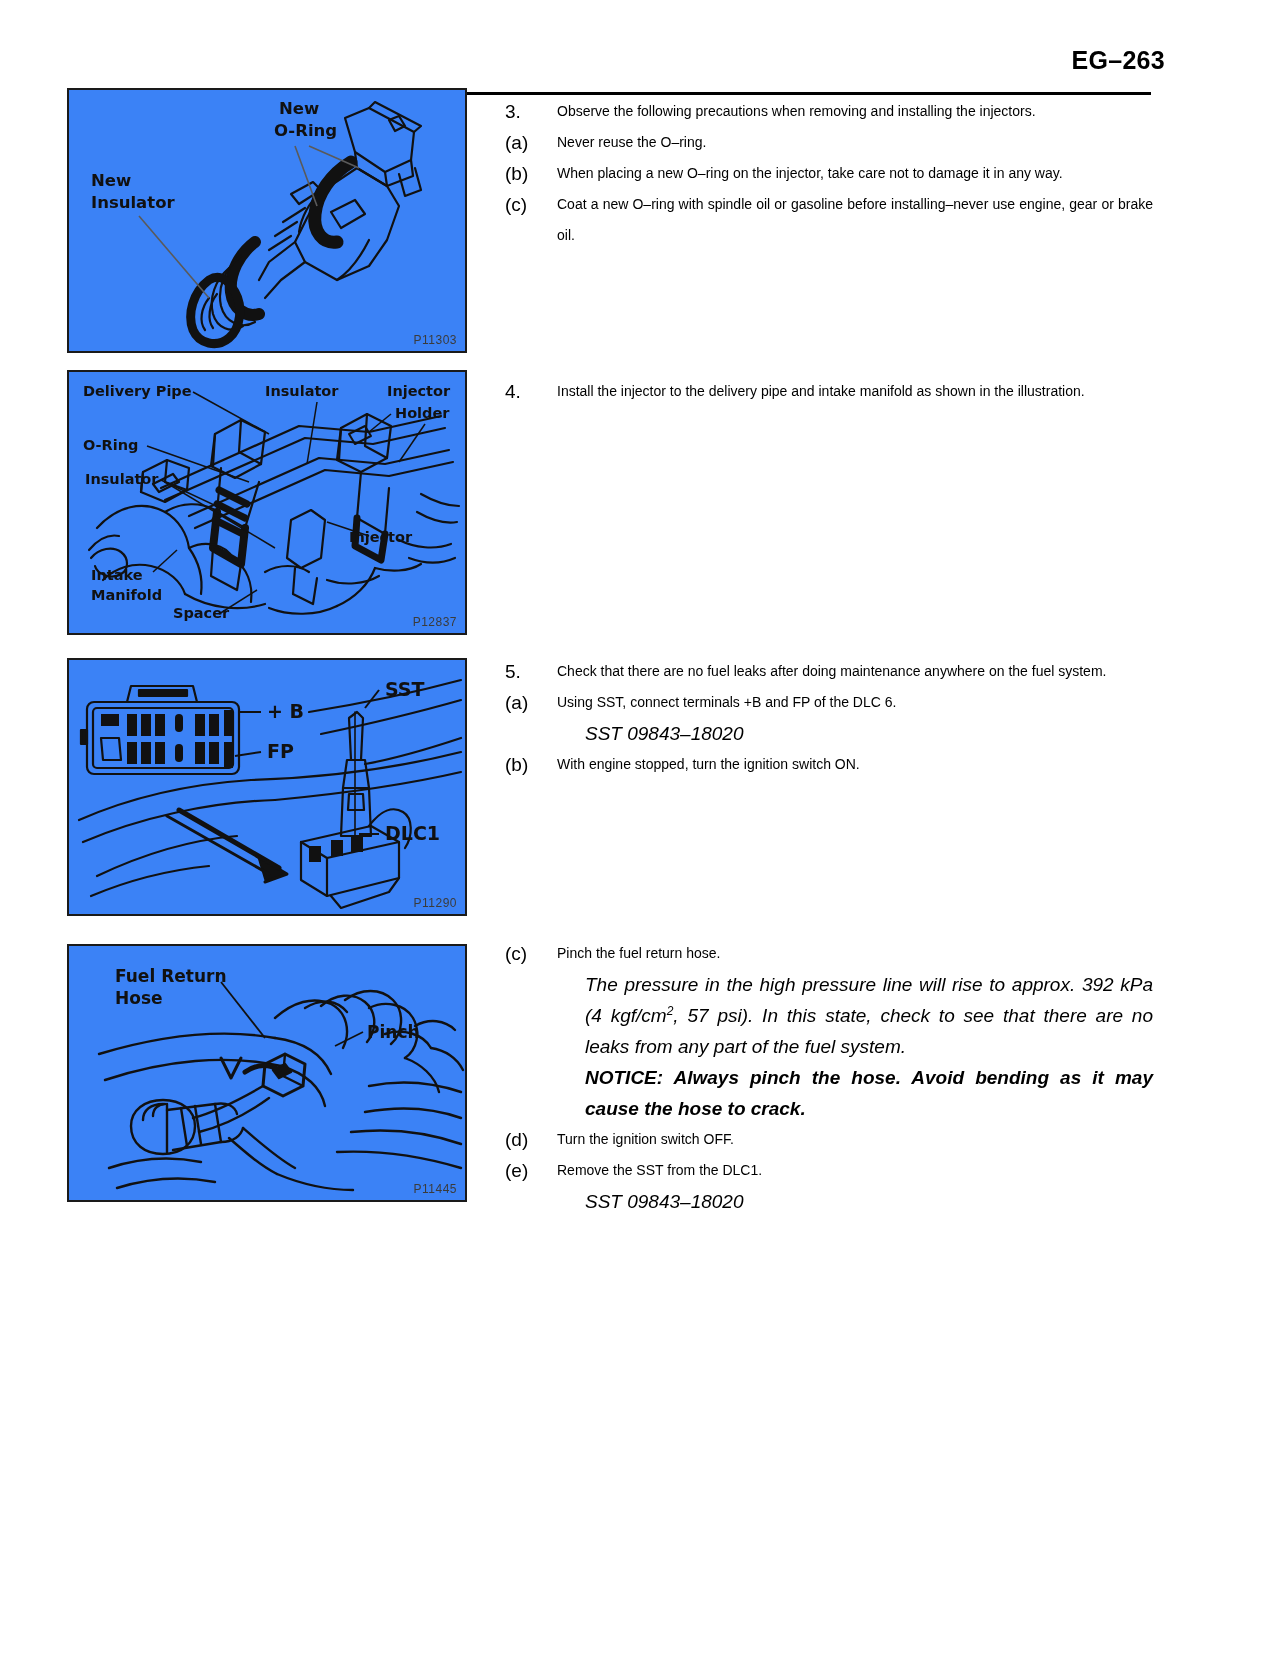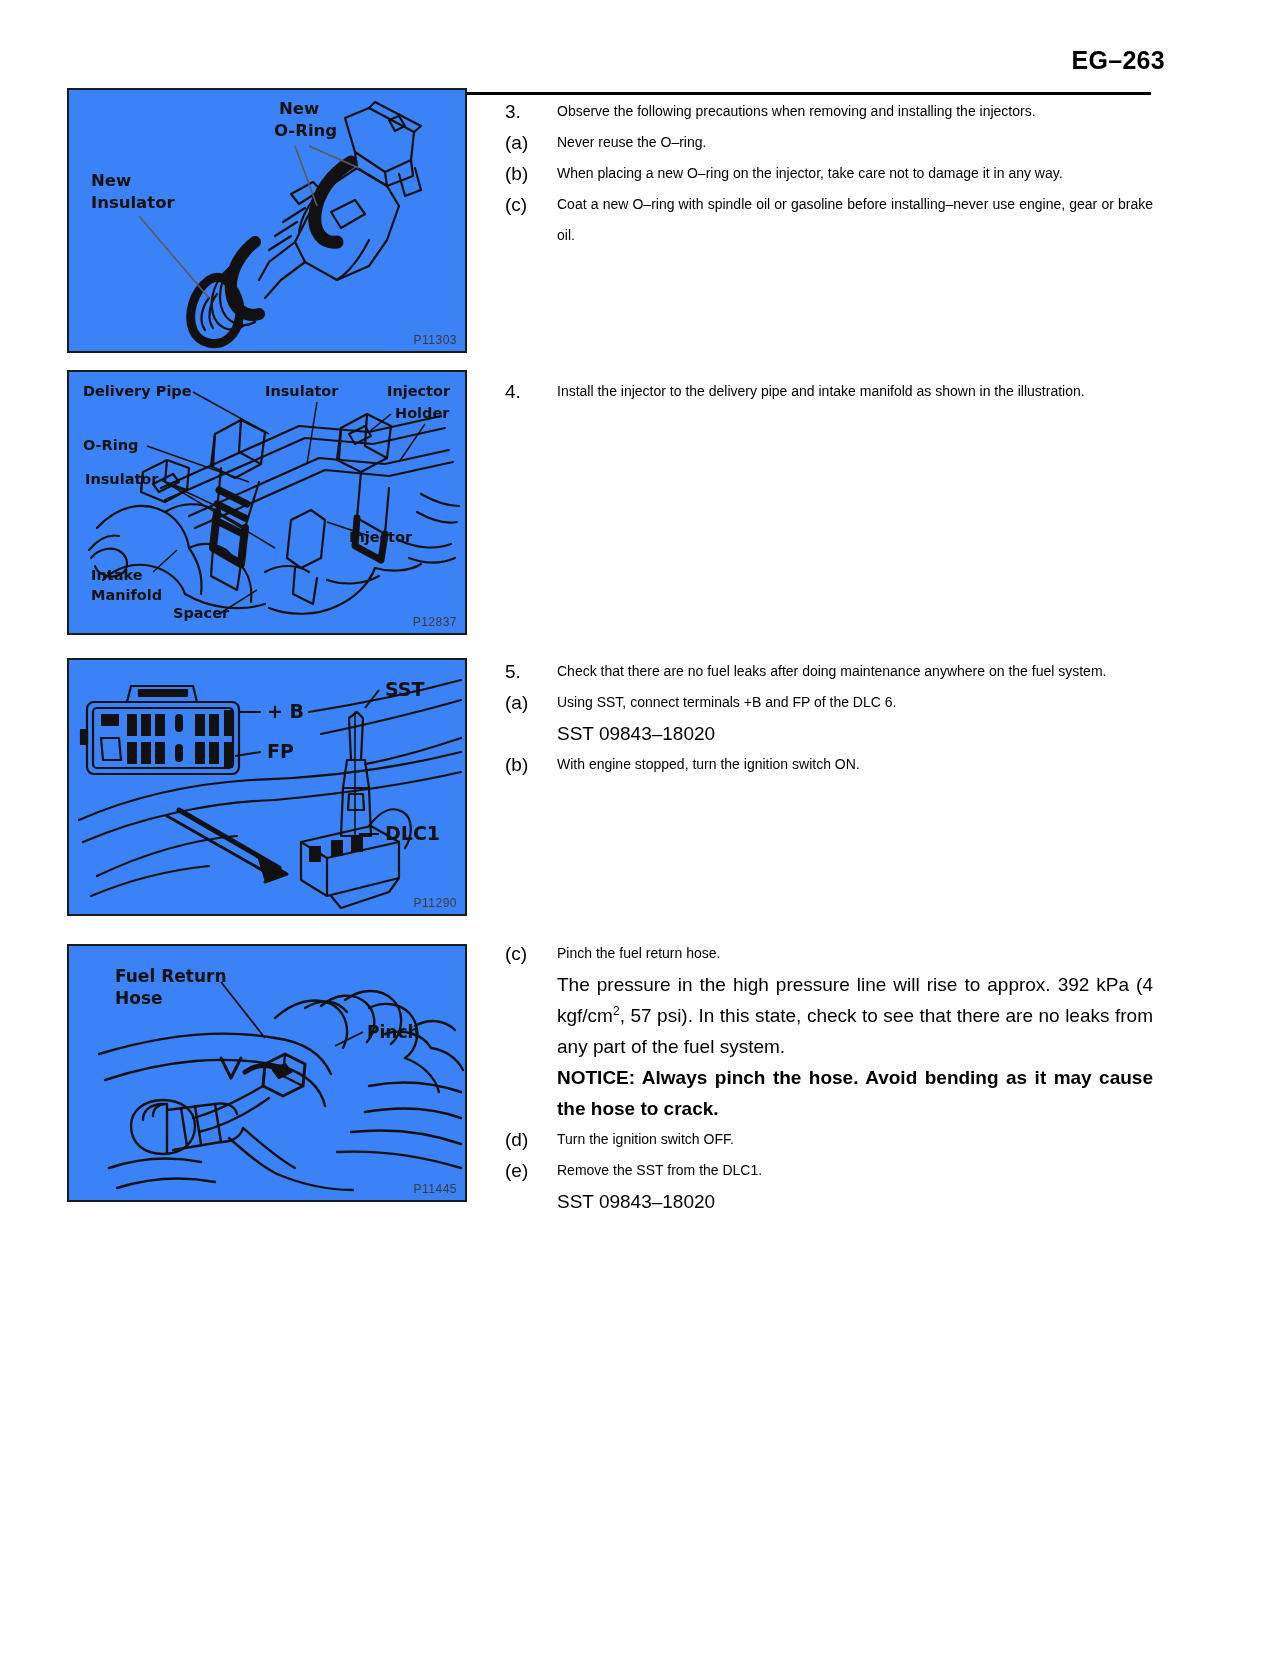--- a/index.html
+++ b/index.html
@@ -130,23 +130,24 @@
     flex: 1 1 auto;
     font-size: 14px;
     line-height: 31px;
   }
   .just {
     text-align: justify;
     text-justify: inter-word;
   }
   .bold { font-weight: bold; }
   .cont {
-    margin-left: 52px;
+    margin-left: 80px;
     font-size: 19px;
     line-height: 31px;
+    font-style: italic;
   }
   sup {
     font-size: 12px;
     vertical-align: super;
     line-height: 0;
   }
 </style>
 </head>
 <body>
 

